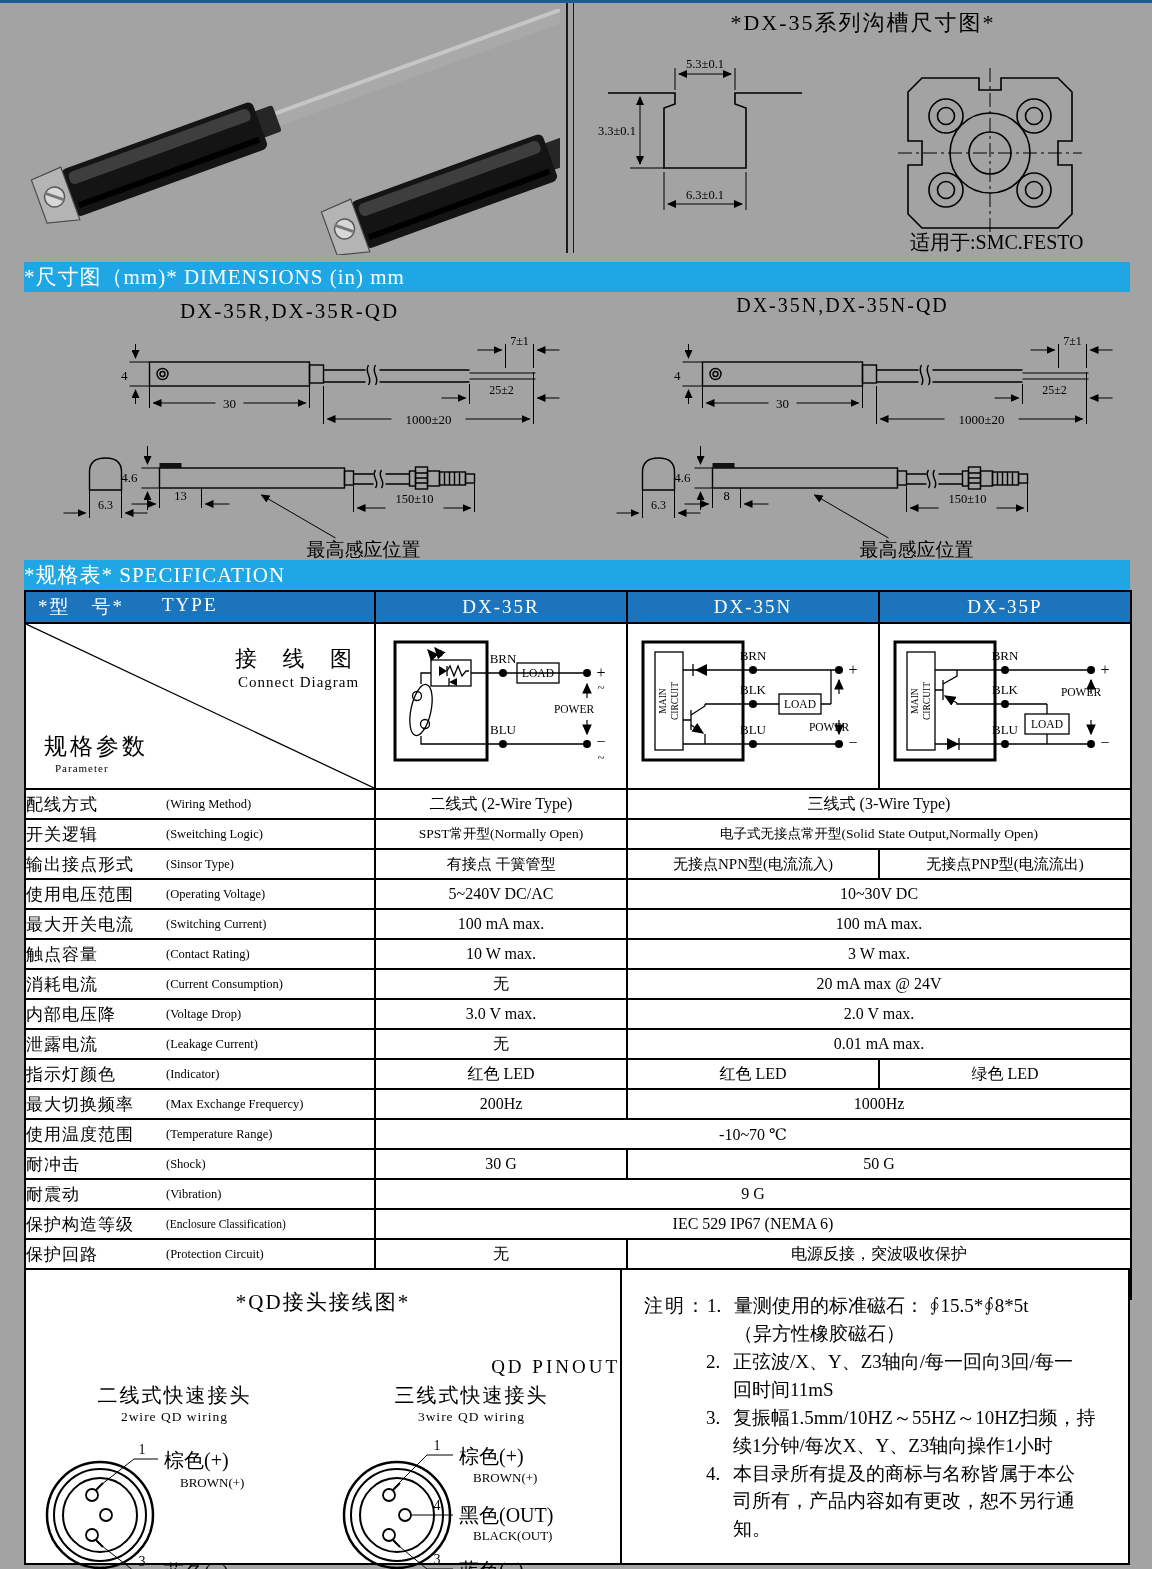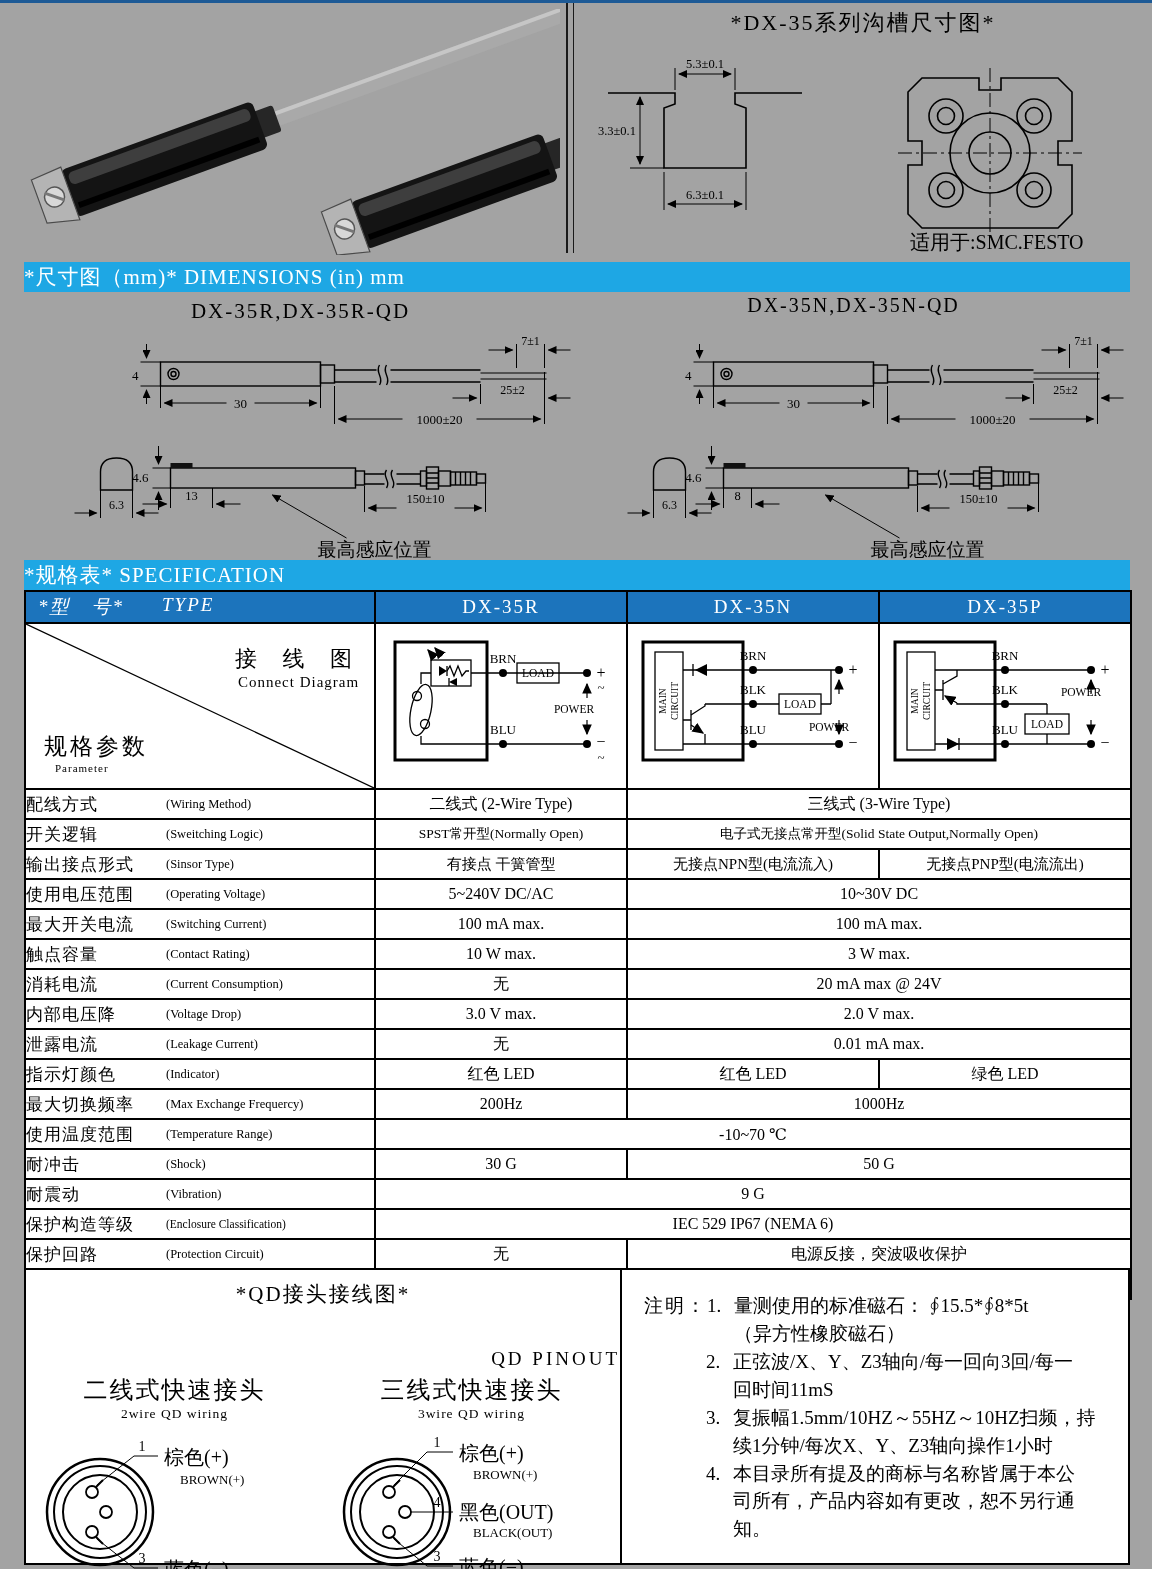--- a/index.html
+++ b/index.html
@@ -11,29 +11,29 @@
   .hero-photo{position:absolute;left:16px;top:6px;}
   .hero-divider{position:absolute;left:566px;top:0;width:5px;height:250px;border-left:2px solid #1a1a1a;border-right:1.5px solid #1a1a1a;}
   .groove{position:absolute;left:580px;top:0;width:566px;height:252px;}
   .groove-title{text-align:center;font-size:22px;letter-spacing:2px;padding-top:5px;white-space:nowrap;}
   
   .bar{position:absolute;left:24px;width:1106px;height:30px;background:#1ea7e4;color:#fff;
        font-size:21px;line-height:30px;box-sizing:border-box;letter-spacing:1px;white-space:nowrap;}
   .bar-dims{top:262px;}
   .bar-spec{top:560px;}
   
-  .dims{position:absolute;top:292px;left:24px;width:1106px;height:268px;display:flex;}
+  .dims{position:absolute;top:292px;left:13px;width:1106px;height:268px;display:flex;}
   .dim-panel{width:553px;}
   .dim-title{height:40px;text-align:center;font-size:20px;letter-spacing:2px;line-height:19px;padding-top:4px;box-sizing:border-box;}
   .dim-title div{line-height:19px;}
   
   table.spec{position:absolute;top:590px;left:24px;width:1106px;border-collapse:collapse;table-layout:fixed;background:#fff;}
   table.spec td{border:2px solid #000;padding:0;overflow:hidden;}
   tr.hdr td{background:#1c74bc;color:#fff;height:30px;font-size:19px;letter-spacing:2px;text-align:center;}
-  tr.hdr td.first{text-align:center;font-style:italic;}
+  tr.hdr td.first{text-align:center;}
   .type-wrap{display:flex;gap:38px;padding-left:12px;}
   tr.diagrow td{height:164px;vertical-align:middle;}
   .corner-cell{position:relative;height:164px;}
   .corner-cell svg.diag{position:absolute;inset:0;width:100%;height:100%;}
   .corner-tr{position:absolute;top:20px;right:12px;text-align:center;}
   .corner-tr .zh{font-size:22px;letter-spacing:10px;display:block;}
   .corner-tr .en{font-size:15px;display:block;letter-spacing:1px;}
   .corner-bl{position:absolute;bottom:14px;left:18px;}
   .corner-bl .zh{font-size:23px;letter-spacing:3px;display:block;}
   .corner-bl .en{font-size:11px;display:block;letter-spacing:1px;margin-left:11px;}
@@ -41,26 +41,26 @@
   td.lab{padding-left:8px;}
   .lab-wrap{display:flex;align-items:center;}
   .lab-wrap .zh{font-size:17px;letter-spacing:1px;white-space:nowrap;min-width:140px;}
   .lab-wrap .en{font-size:12.5px;white-space:nowrap;}
   td.val{text-align:center;font-size:16px;white-space:nowrap;}
   td.val.sm{font-size:13.5px;}
   td.val.md{font-size:15px;}
   .cellsvg{display:block;margin:0 auto;}
   
   .bottom{position:absolute;top:1268px;left:24px;width:1106px;height:297px;border:2.5px solid #000;box-sizing:border-box;display:flex;background:#fff;}
-  .qd{width:596px;border-right:2.5px solid #000;box-sizing:border-box;padding-top:10px;}
+  .qd{width:596px;border-right:2.5px solid #000;box-sizing:border-box;padding-top:18px;}
   .qd-title-zh{text-align:center;font-size:21px;letter-spacing:2px;}
   .qd-title-en{text-align:right;font-size:19px;letter-spacing:3px;margin-top:40px;}
   .qd-cols{display:flex;margin-top:4px;}
   .qd-col{width:50%;text-align:center;}
-  .qd-col-zh{font-size:24px;letter-spacing:2px;}
+  .qd-col-zh{font-size:20px;letter-spacing:2px;}
   .qd-col-en{font-size:13.5px;letter-spacing:1px;}
   .notes{flex:1;padding:22px 14px 0 22px;font-size:19px;line-height:1.47;}
   .note-row{display:flex;align-items:flex-start;}
   .note-row.indent{margin-left:62px;}
   .note-label{flex:none;letter-spacing:2px;}
   .note-num{flex:none;width:27px;}
   .note-text{white-space:pre-line;flex:1;}
   svg text{font-family:"Liberation Serif","DejaVu Serif",serif;}
 </style>
 </head>

